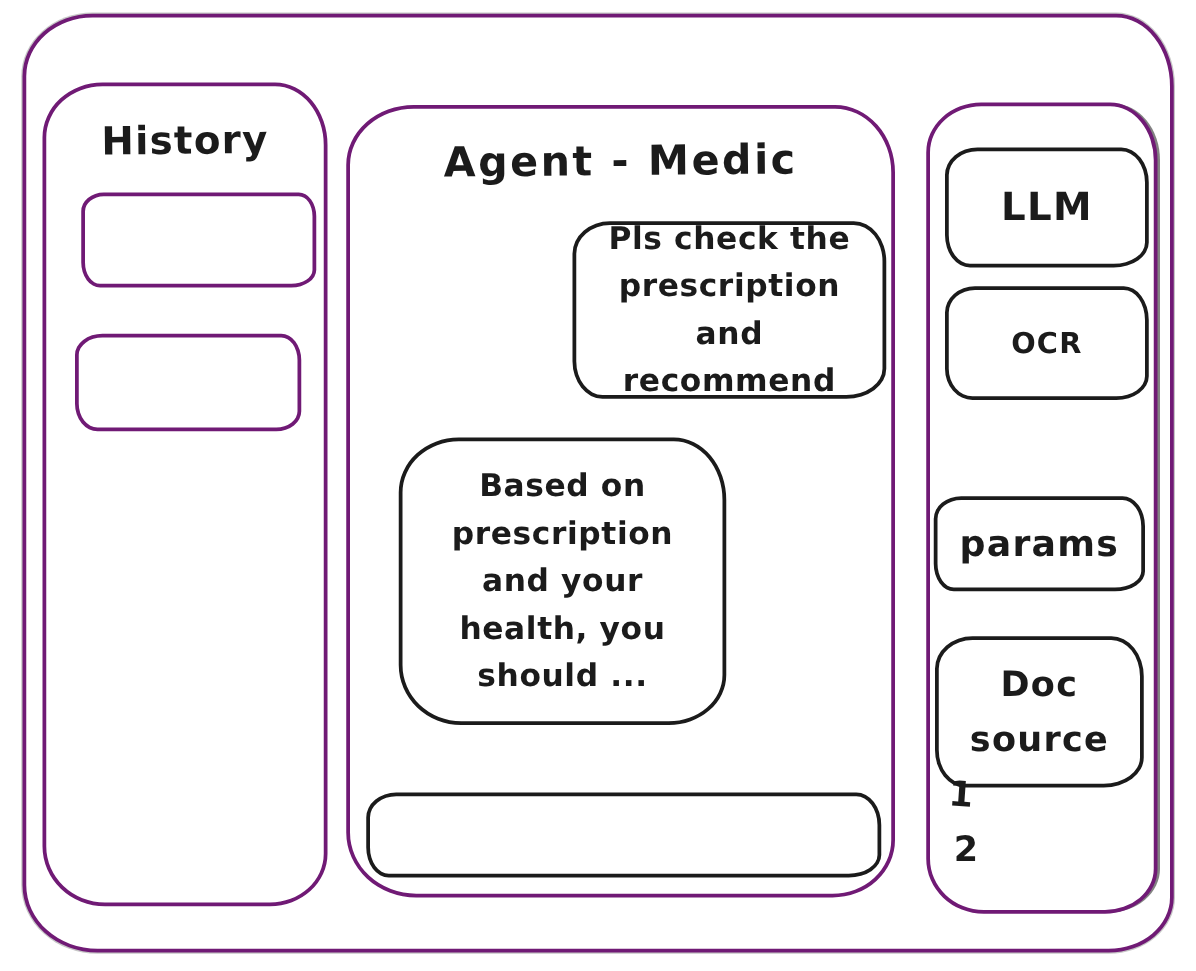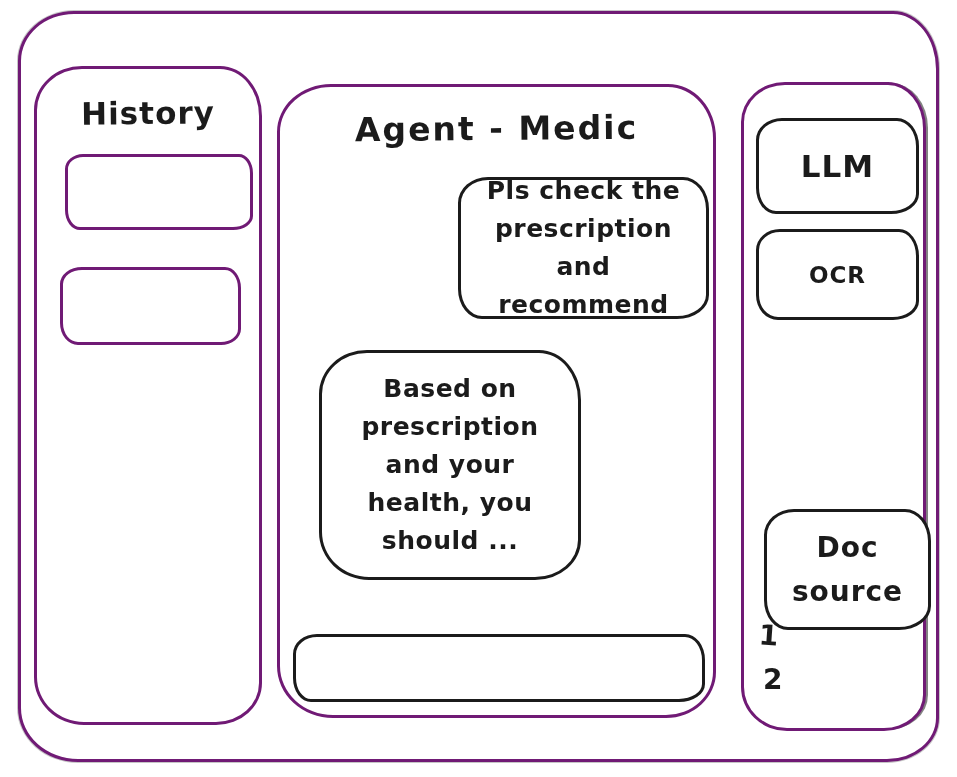--- a/index.html
+++ b/index.html
@@ -112,21 +112,21 @@
     left: 12px; top: 144px; width: 163px; height: 91px;
     font-size: 23px;
     border-radius: 24px 20px 26px 22px / 21px 27px 19px 25px;
   }
   .tool-params {
     left: 3px; top: 312px; width: 169px; height: 76px;
     font-size: 29px;
     border-radius: 22px 18px 24px 16px / 18px 24px 16px 22px;
   }
   .tool-doc {
-    left: 20px; top: 424px; width: 167px; height: 121px;
+    left: 4px; top: 424px; width: 167px; height: 121px;
     font-size: 28px; line-height: 1.55; padding: 0 18px;
     border-radius: 30px 26px 32px 24px / 26px 32px 24px 30px;
   }
   .doc-num {
     position: absolute;
     font-size: 28px; font-weight: bold; color: #1b1b1b;
   }
   .doc-num-1 { left: 15px; top: 534px; transform: rotate(4deg); }
   .doc-num-2 { left: 19px; top: 578px; }
 </style>
@@ -146,18 +146,19 @@
   <div class="sketch chat-panel">
     <div class="txt chat-title">Agent - Medic</div>
     <div class="bubble bubble-user txt">Pls check the prescription and recommend</div>
     <div class="bubble bubble-assistant txt">Based on prescription and your health, you should ...</div>
     <input class="chat-input" type="text" placeholder="" style="">
   </div>
 
   <div class="sketch tools-panel">
     <div class="tool-box tool-llm">LLM</div>
     <div class="tool-box tool-ocr">OCR</div>
+    <div class="tool-box tool-params">params</div>
     <div class="tool-box tool-doc">Doc source</div>
     <div class="doc-num doc-num-1">1</div>
     <div class="doc-num doc-num-2">2</div>
   </div>
 
 </div>
 
 </body></html>

